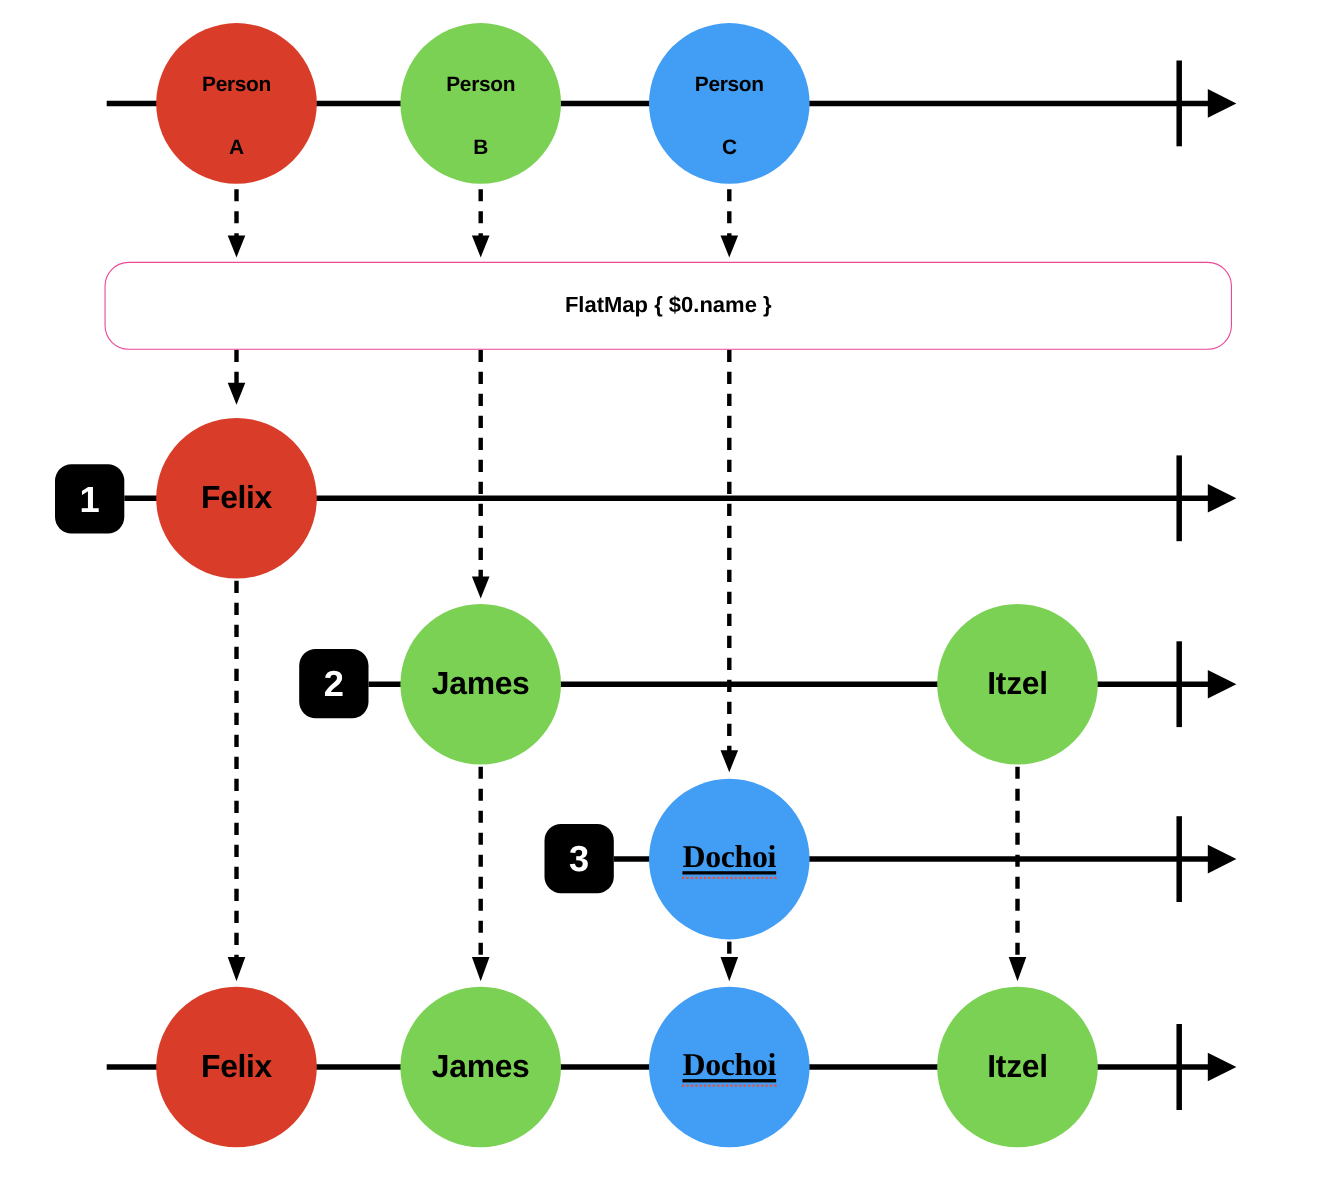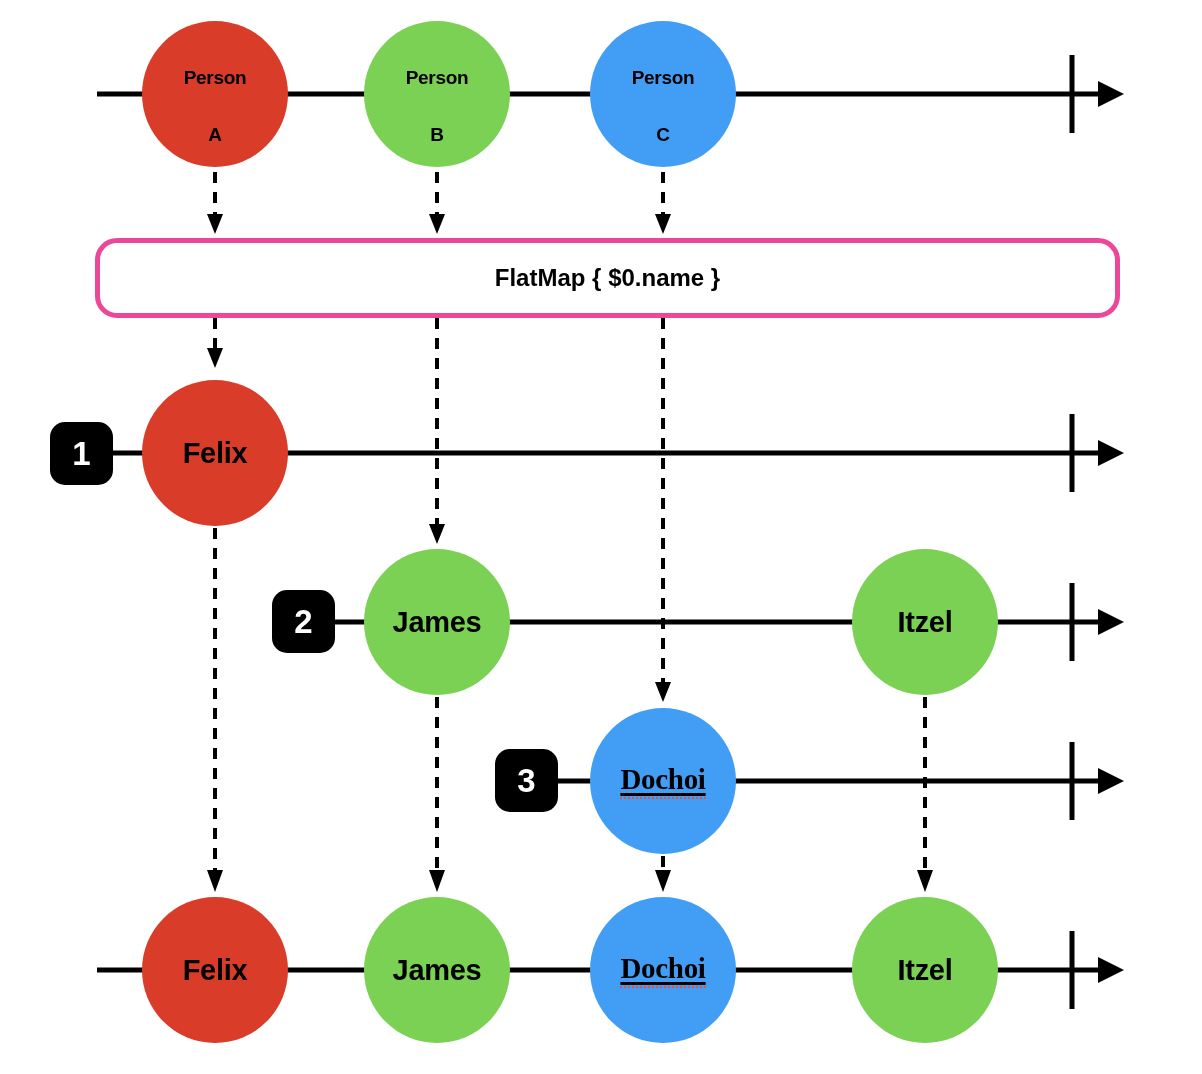--- a/index.html
+++ b/index.html
@@ -27,27 +27,27 @@
     font-size: 29px;
     letter-spacing: -0.3px;
   }
   .event-circle .pline { line-height: 33px; font-size: 19px; margin-top: 24px; }
   .operator-box {
     position: absolute;
     left: 95px; top: 238px;
     width: 1025px; height: 80px;
     box-sizing: border-box;
     background: #fff;
-    border: 5px solid #ec4899;
+    border: 1px solid #ec4899;
     border-radius: 22px;
     display: flex;
     align-items: center;
     justify-content: center;
     font-weight: bold;
-    font-size: 24px;
+    font-size: 20px;
     color: #000;
   }
   .badge {
     position: absolute;
     width: 63px; height: 63px;
     border-radius: 15px;
     display: flex;
     align-items: center;
     justify-content: center;
     font-weight: bold;

